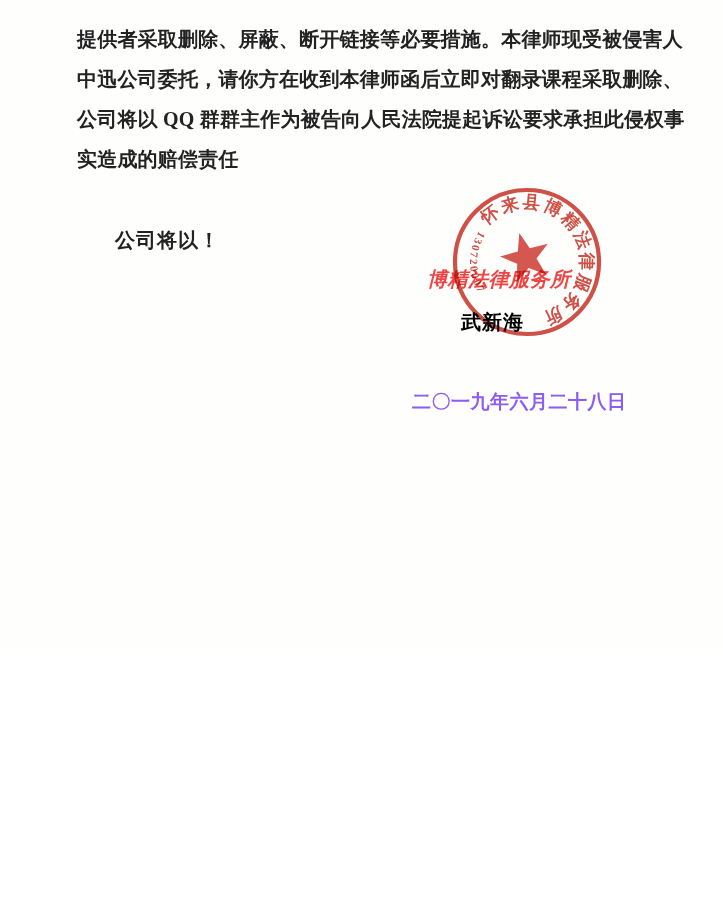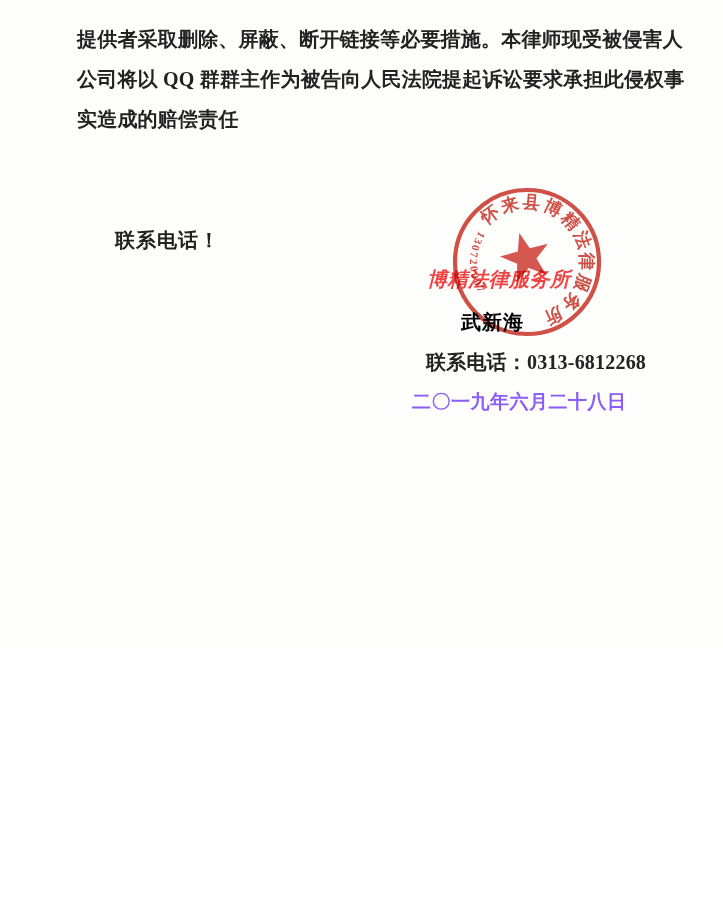--- a/index.html
+++ b/index.html
@@ -99,29 +99,29 @@
     font-weight: 700;
   }
 </style>
 </head>
 <body>
 
 <div class="page">
 
   <div class="body-block">
     <div class="body-line">提供者采取删除、屏蔽、断开链接等必要措施。本律师现受被侵害人</div>
+    <div class="body-line">中迅公司委托，请你方在收到本律师函后立即对翻录课程采取删除、</div>
     <div class="body-line">公司将以 QQ 群群主作为被告向人民法院提起诉讼要求承担此侵权事</div>
     <div class="body-line short">实造成的赔偿责任</div>
   </div>
 
-  <div class="closing-line">联系电话！</div>
+  <div class="closing-line">公司将以！</div>
 
   <div class="sig-office">博精法律服务所</div>
   <div class="sig-name">武新海</div>
-  <div class="sig-phone"><span>联系电话：</span><span>0313-6812268</span></div>
   <div class="sig-date">二〇一九年六月二十八日</div>
 
   <div class="seal">
     <svg viewBox="0 0 158 158" xmlns="http://www.w3.org/2000/svg">
 
       <circle cx="78" cy="77" r="72" fill="none" stroke="#c9372c" stroke-width="4.2"></circle>
 
       <polygon points="70.3,47.9 80.8,63.2 98.8,58.8 87.5,73.5 97.2,89.4 79.7,83.1 67.7,97.3 68.2,78.7 51.0,71.6 68.8,66.4" fill="#cf4136"></polygon>
 
       <defs>

